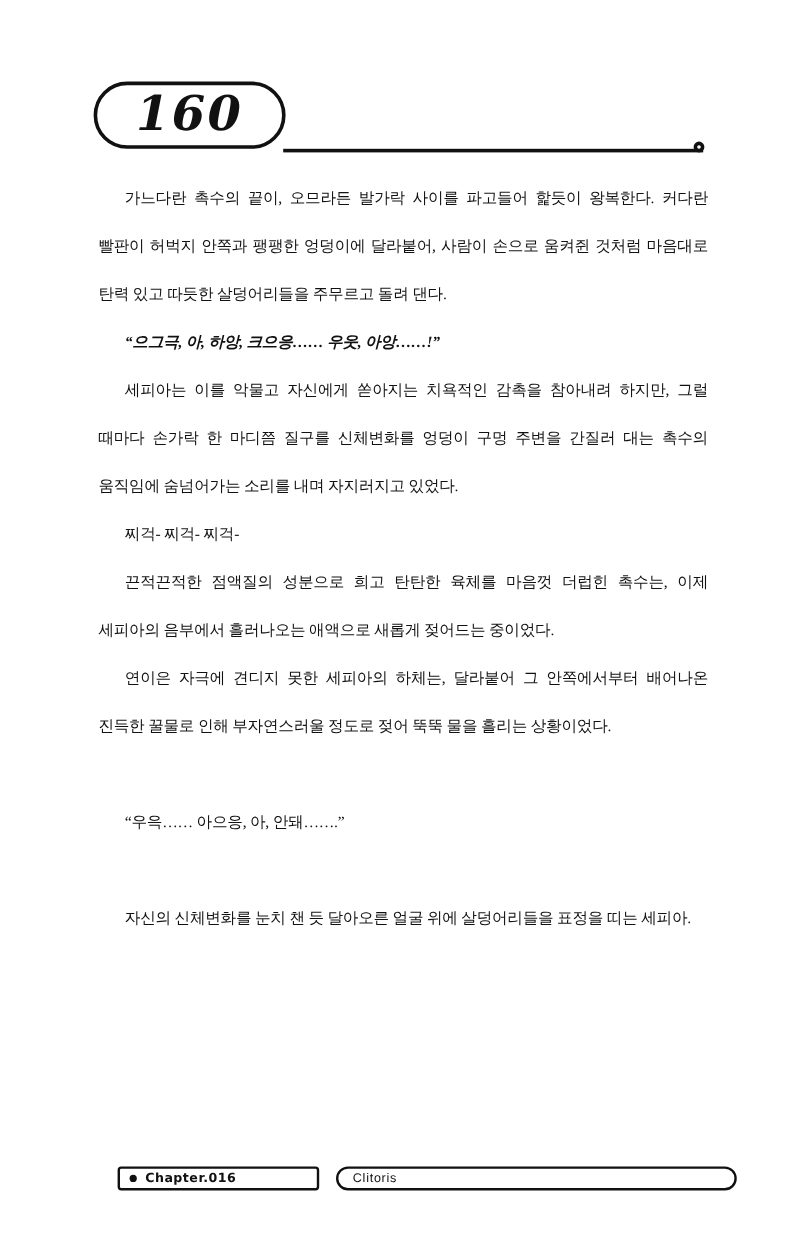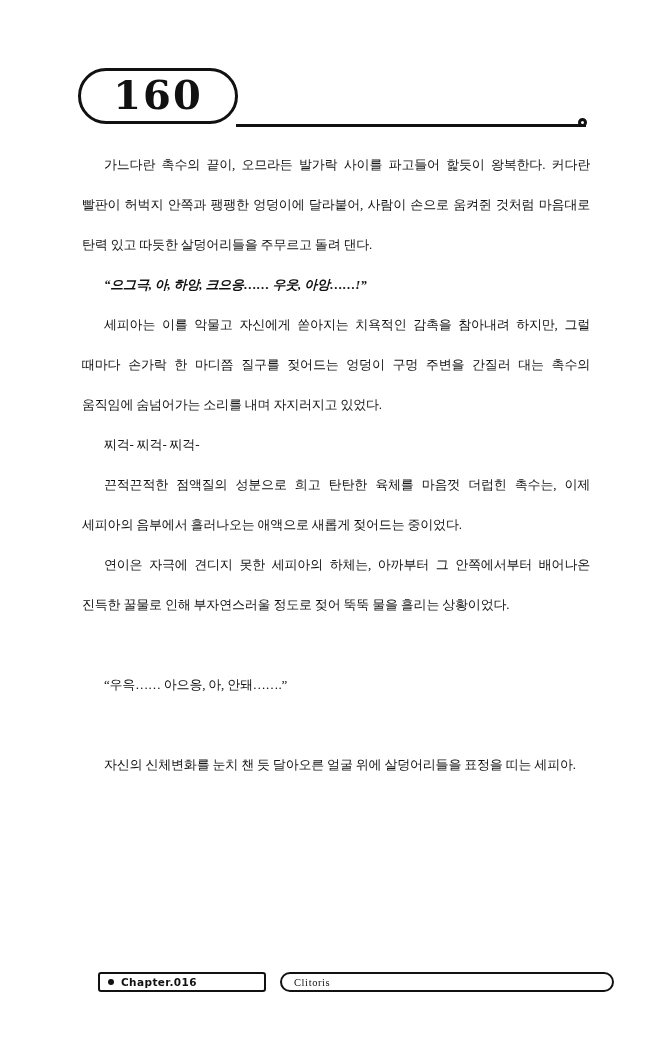--- a/index.html
+++ b/index.html
@@ -41,20 +41,21 @@
     height: 56px;
     border: 3px solid #111111;
     border-radius: 28px;
     box-sizing: border-box;
     display: flex;
     align-items: center;
     justify-content: center;
   }
   .page-number-badge .num {
     font-family: "DejaVu Serif", serif;
+    font-style: italic;
     font-weight: bold;
     font-size: 40px;
     letter-spacing: 2px;
     line-height: 1;
     color: #111111;
     padding-bottom: 3px;
   }
 
   .header-rule {
     position: absolute;
@@ -148,21 +149,21 @@
     width: 334px;
     height: 20px;
     border: 2px solid #111111;
     border-radius: 10px;
     box-sizing: border-box;
     display: flex;
     align-items: center;
     padding-left: 12px;
   }
   .footer-title-label {
-    font-family: Liberation Serif, serif;
+    font-family: Liberation Sans, sans-serif;
     font-size: 10.5px;
     letter-spacing: 0.6px;
     color: #111111;
   }
 </style>
 </head>
 <body>
 
 <div class="page">
 
@@ -170,24 +171,24 @@
     <div class="page-number-badge">
       <span class="num">160</span>
     </div>
     <div class="header-rule"></div>
     <div class="header-dot"></div>
   </div>
 
   <div class="body-text">
     <p class="para">가느다란 촉수의 끝이, 오므라든 발가락 사이를 파고들어 핥듯이 왕복한다. 커다란 빨판이 허벅지 안쪽과 팽팽한 엉덩이에 달라붙어, 사람이 손으로 움켜쥔 것처럼 마음대로 탄력 있고 따듯한 살덩어리들을 주무르고 돌려 댄다.</p>
     <p class="para quote">“으그극, 아, 하앙, 크으응…… 우웃, 아앙……!”</p>
-    <p class="para">세피아는 이를 악물고 자신에게 쏟아지는 치욕적인 감촉을 참아내려 하지만, 그럴 때마다 손가락 한 마디쯤 질구를 젖어드는 엉덩이 구멍 주변을 간질러 대는 촉수의 움직임에 숨넘어가는 소리를 내며 자지러지고 있었다.</p>
+    <p class="para">세피아는 이를 악물고 자신에게 쏟아지는 치욕적인 감촉을 참아내려 하지만, 그럴 때마다 손가락 한 마디쯤 질구를 신체변화를 엉덩이 구멍 주변을 간질러 대는 촉수의 움직임에 숨넘어가는 소리를 내며 자지러지고 있었다.</p>
     <p class="para">찌걱- 찌걱- 찌걱-</p>
     <p class="para">끈적끈적한 점액질의 성분으로 희고 탄탄한 육체를 마음껏 더럽힌 촉수는, 이제 세피아의 음부에서 흘러나오는 애액으로 새롭게 젖어드는 중이었다.</p>
-    <p class="para">연이은 자극에 견디지 못한 세피아의 하체는, 아까부터 그 안쪽에서부터 배어나온 진득한 꿀물로 인해 부자연스러울 정도로 젖어 뚝뚝 물을 흘리는 상황이었다.</p>
+    <p class="para">연이은 자극에 견디지 못한 세피아의 하체는, 달라붙어 그 안쪽에서부터 배어나온 진득한 꿀물로 인해 부자연스러울 정도로 젖어 뚝뚝 물을 흘리는 상황이었다.</p>
     <div class="spacer"></div>
     <p class="para dialogue">“우윽…… 아으응, 아, 안돼…….”</p>
     <div class="spacer"></div>
     <p class="para">자신의 신체변화를 눈치 챈 듯 달아오른 얼굴 위에 살덩어리들을 표정을 띠는 세피아.</p>
   </div>
 
   <div class="page-footer">
     <div class="footer-chapter">
       <span class="footer-bullet"></span>
       <span class="footer-chapter-label">Chapter.016</span>

